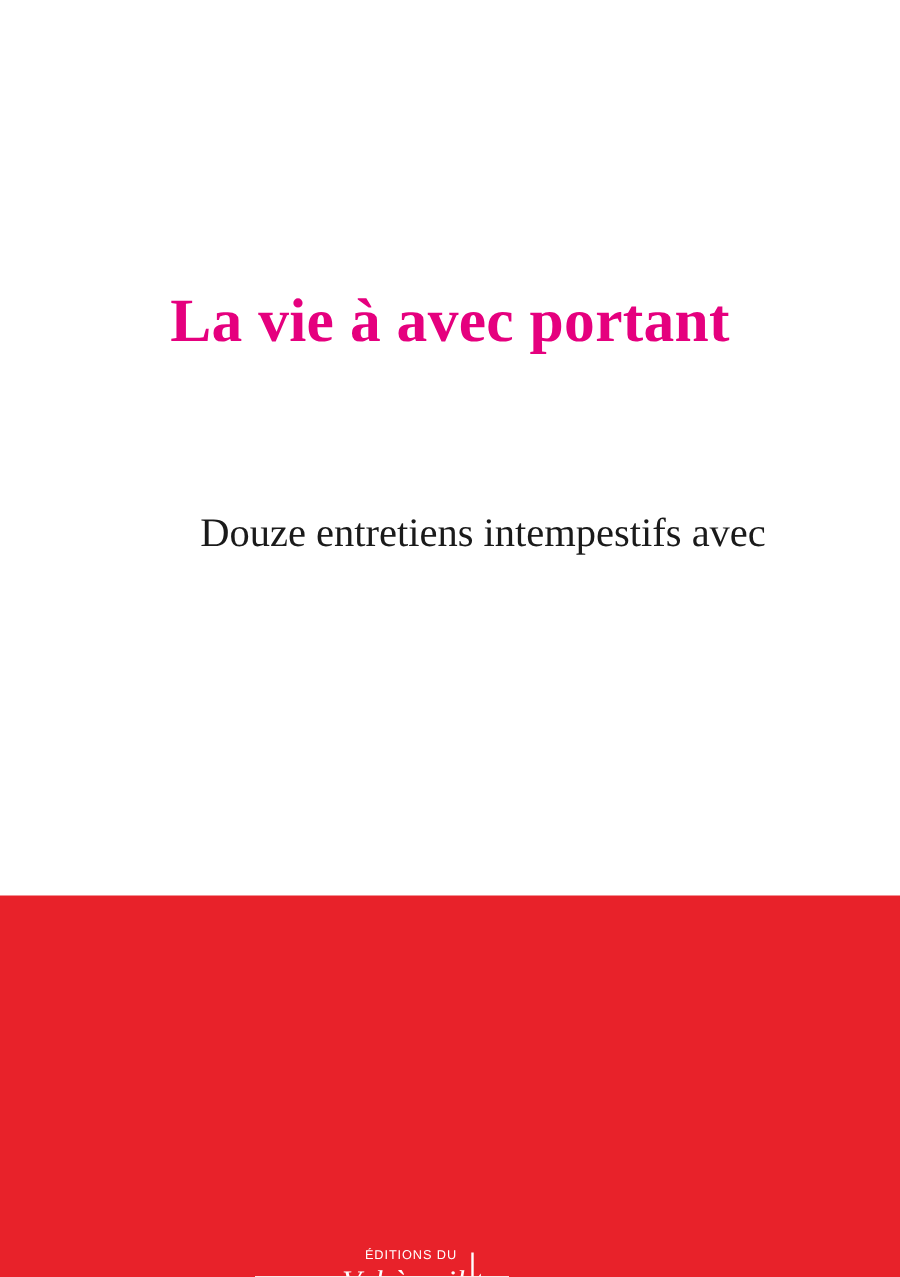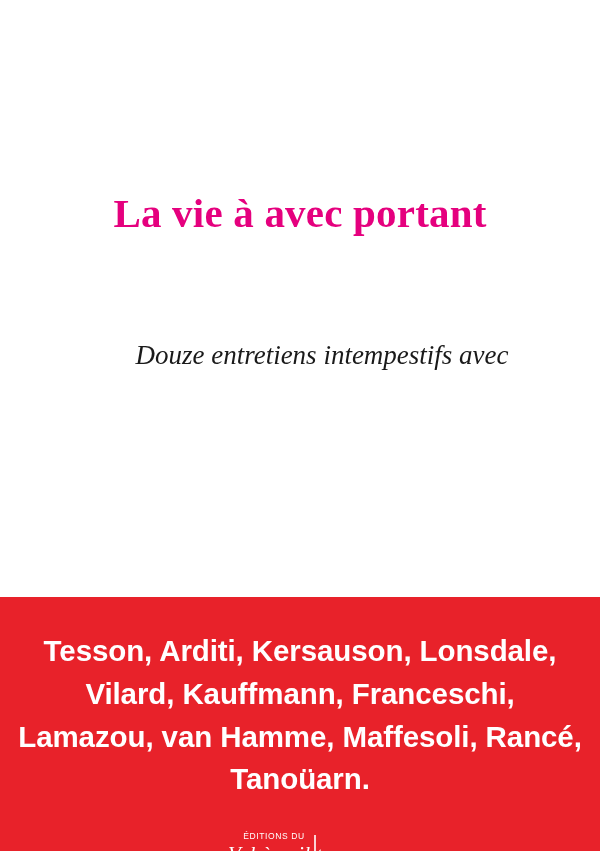--- a/index.html
+++ b/index.html
@@ -36,21 +36,20 @@
   }
   .subtitle-block {
     position: absolute;
     top: 332px;
     left: 0;
     width: 600px;
     text-align: center;
   }
   .subtitle {
     font-family: "Liberation Serif", serif;
-    font-style: italic;
     font-size: 27px;
     line-height: 1.72;
     color: #1a1a1a;
     margin: 0;
     padding-left: 44px;
   }
   .red-band {
     position: absolute;
     left: 0;
     top: 597px;
@@ -119,21 +118,20 @@
   <div class="title-block">
     <h1 class="title">La vie à avec portant</h1>
   </div>
 
   <div class="subtitle-block">
     <p class="subtitle">Douze entretiens intempestifs avec</p>
   </div>
 
   <div class="red-band">
 
-    <div class="authors">Tesson, Arditi, Kersauson, Lonsdale, Vilard, Kauffmann, Franceschi, Lamazou, van Hamme, Maffesoli, Rancé, Tanoüarn.</div>
 
     <div class="logo-block">
       <div class="logo-line1">ÉDITIONS DU</div>
       <div class="logo-mark">
         <span class="logo-line2">Vol à voile</span>
         <svg class="sail-svg" viewBox="0 0 26 34">
           <path d="M19 2 L19 30" stroke="#ffffff" stroke-width="1.6" fill="none"></path>
           <path d="M18 28 C10 27, 6 23, 4.5 18 C9 19, 15 22, 18 26 Z" fill="#ffffff"></path>
           <path d="M20 28 C24 26, 25 21, 24.5 16 C22 19, 20 23, 20 27 Z" fill="#ffffff"></path>
         </svg>

